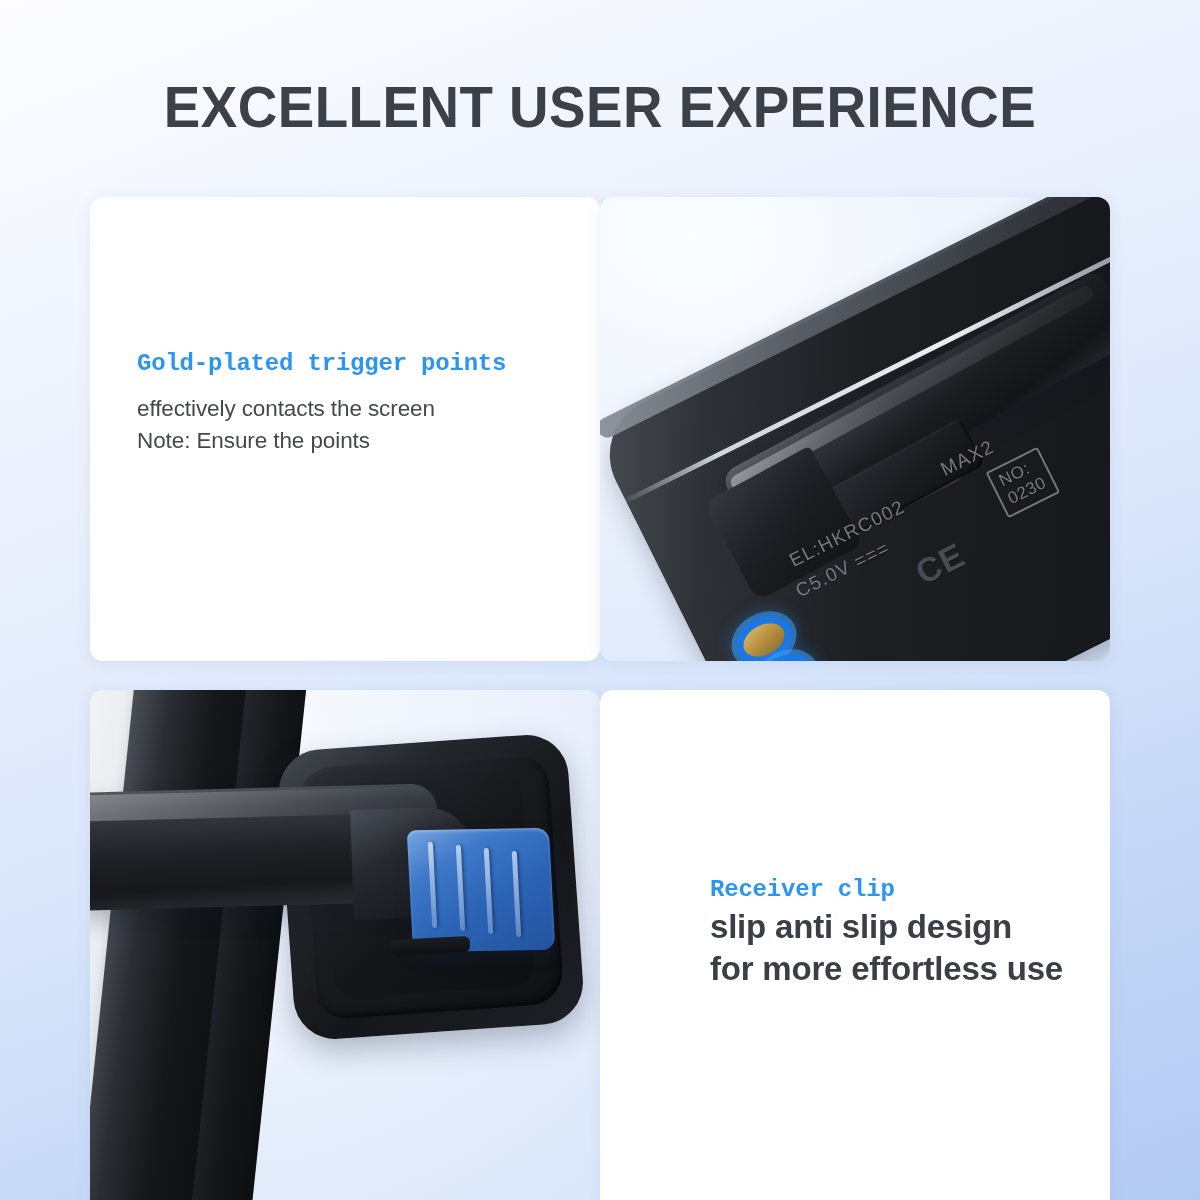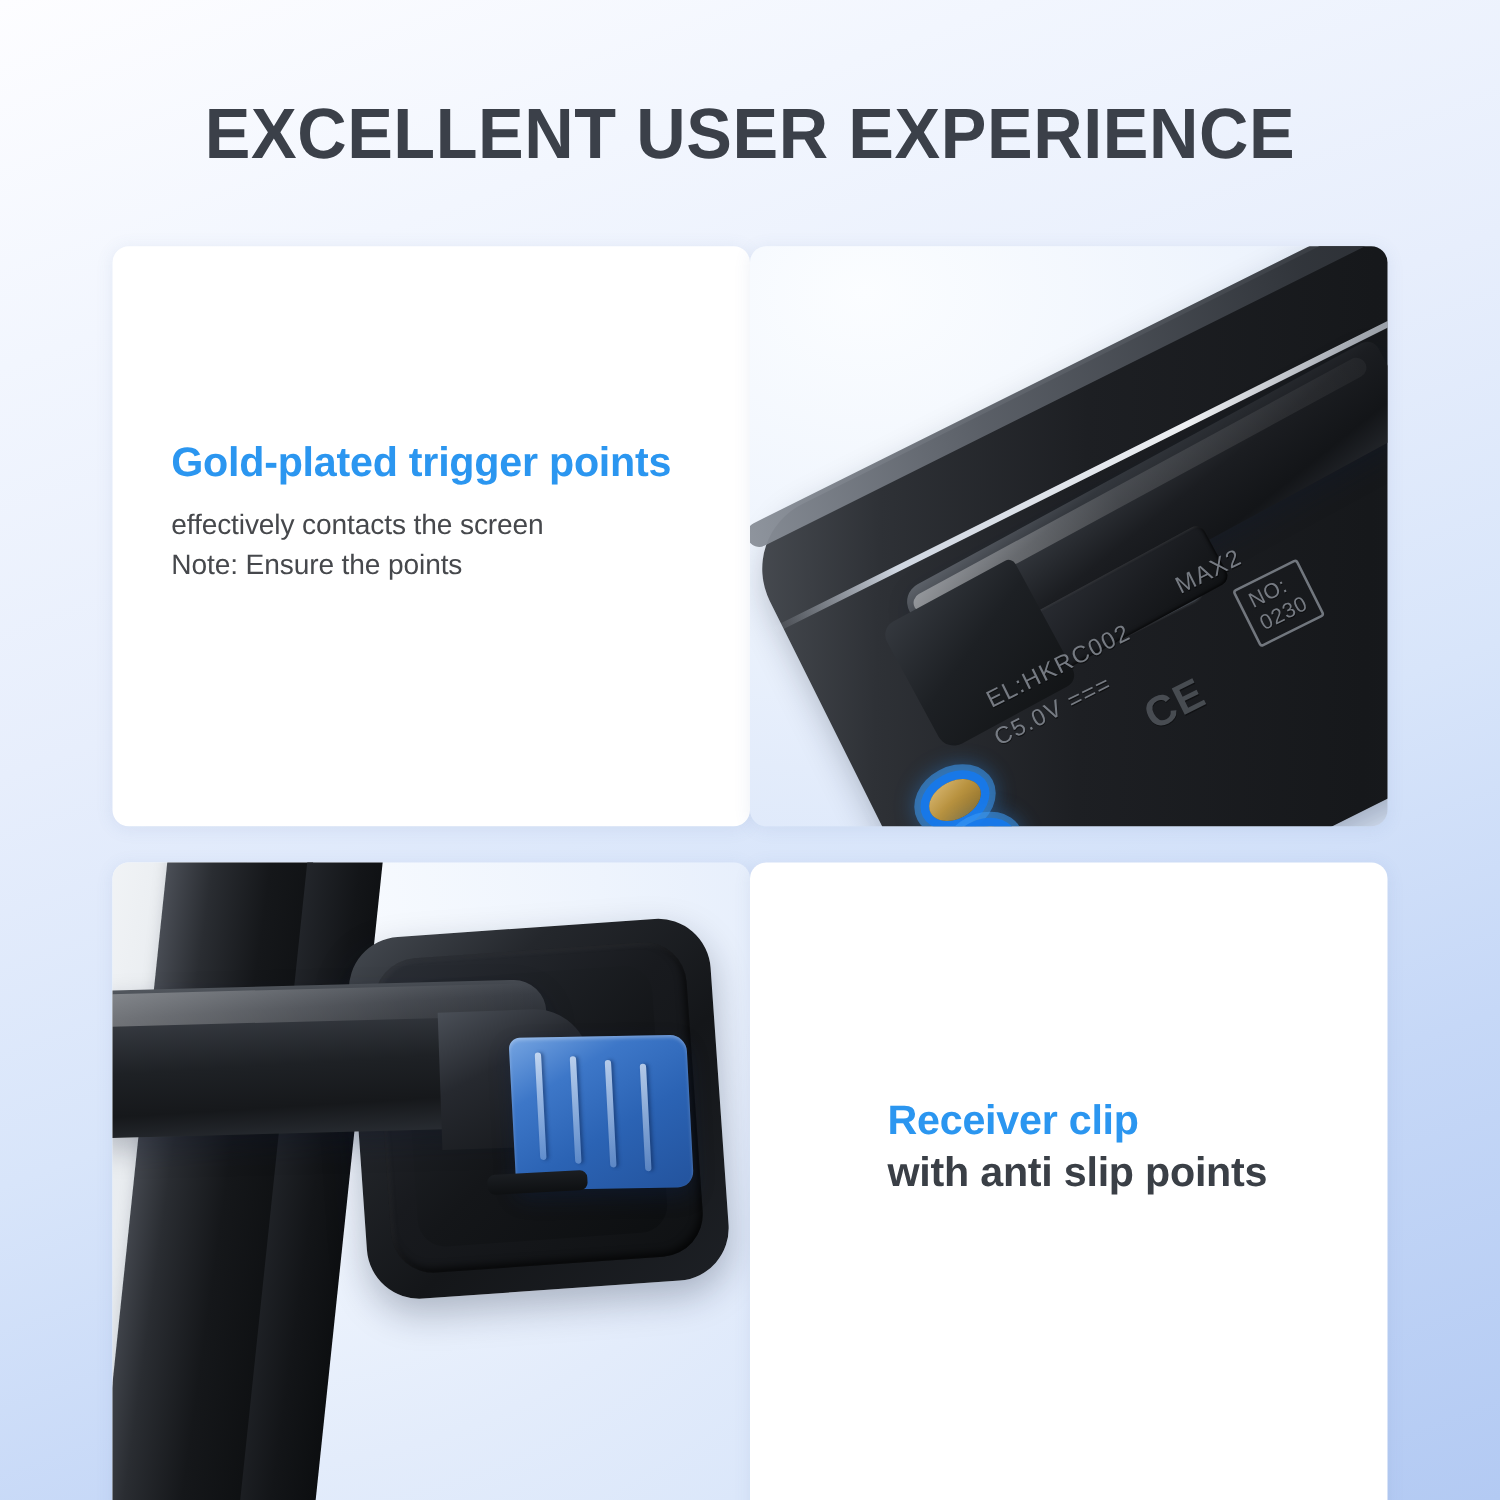--- a/index.html
+++ b/index.html
@@ -49,22 +49,22 @@
     background:
       radial-gradient(130% 110% at 18% 8%, #fbfdff 0%, #eef4fd 45%, #e3ecfb 75%, #dbe7fa 100%);
   }
 
   
   .text-inner { position:absolute; }
   .tl-text { left:47px; top:152px; width:430px; }
   .br-text { left:110px; top:185px; width:400px; }
 
   .headline-accent {
-    font-size:33px; font-weight:700; color:#2b96f0;
-    line-height:1.28; letter-spacing:-0.2px; white-space:nowrap;
+    font-size:24px; font-weight:700; color:#2b96f0;
+    line-height:1.28; letter-spacing:-0.2px; white-space:nowrap;font-family:Liberation Mono, monospace;
   }
   .headline-dark {
     font-size:33px; font-weight:700; color:#3a3f46;
     line-height:1.28; letter-spacing:-0.2px; white-space:nowrap;
   }
   .note-line {
     font-size:22.5px; font-weight:400; color:#46484c;
     line-height:1.42; letter-spacing:-0.1px; white-space:nowrap;
   }
   .note-block { margin-top:13px; }
@@ -330,17 +330,18 @@
       <div class="ridge r2"></div>
       <div class="ridge r3"></div>
       <div class="ridge r4"></div>
       <div class="clip-foot"></div>
     </div>
   </div>
 
   <div class="card text-card row-bot col-right">
     <div class="text-inner br-text">
       <div class="headline-accent">Receiver clip</div>
-      <div class="headline-dark">with anti slip points</div>
+      <div class="headline-dark">slip anti slip design</div>
+      <div class="headline-dark">for more effortless use</div>
     </div>
   </div>
 
 </div>
 
 </body></html>

